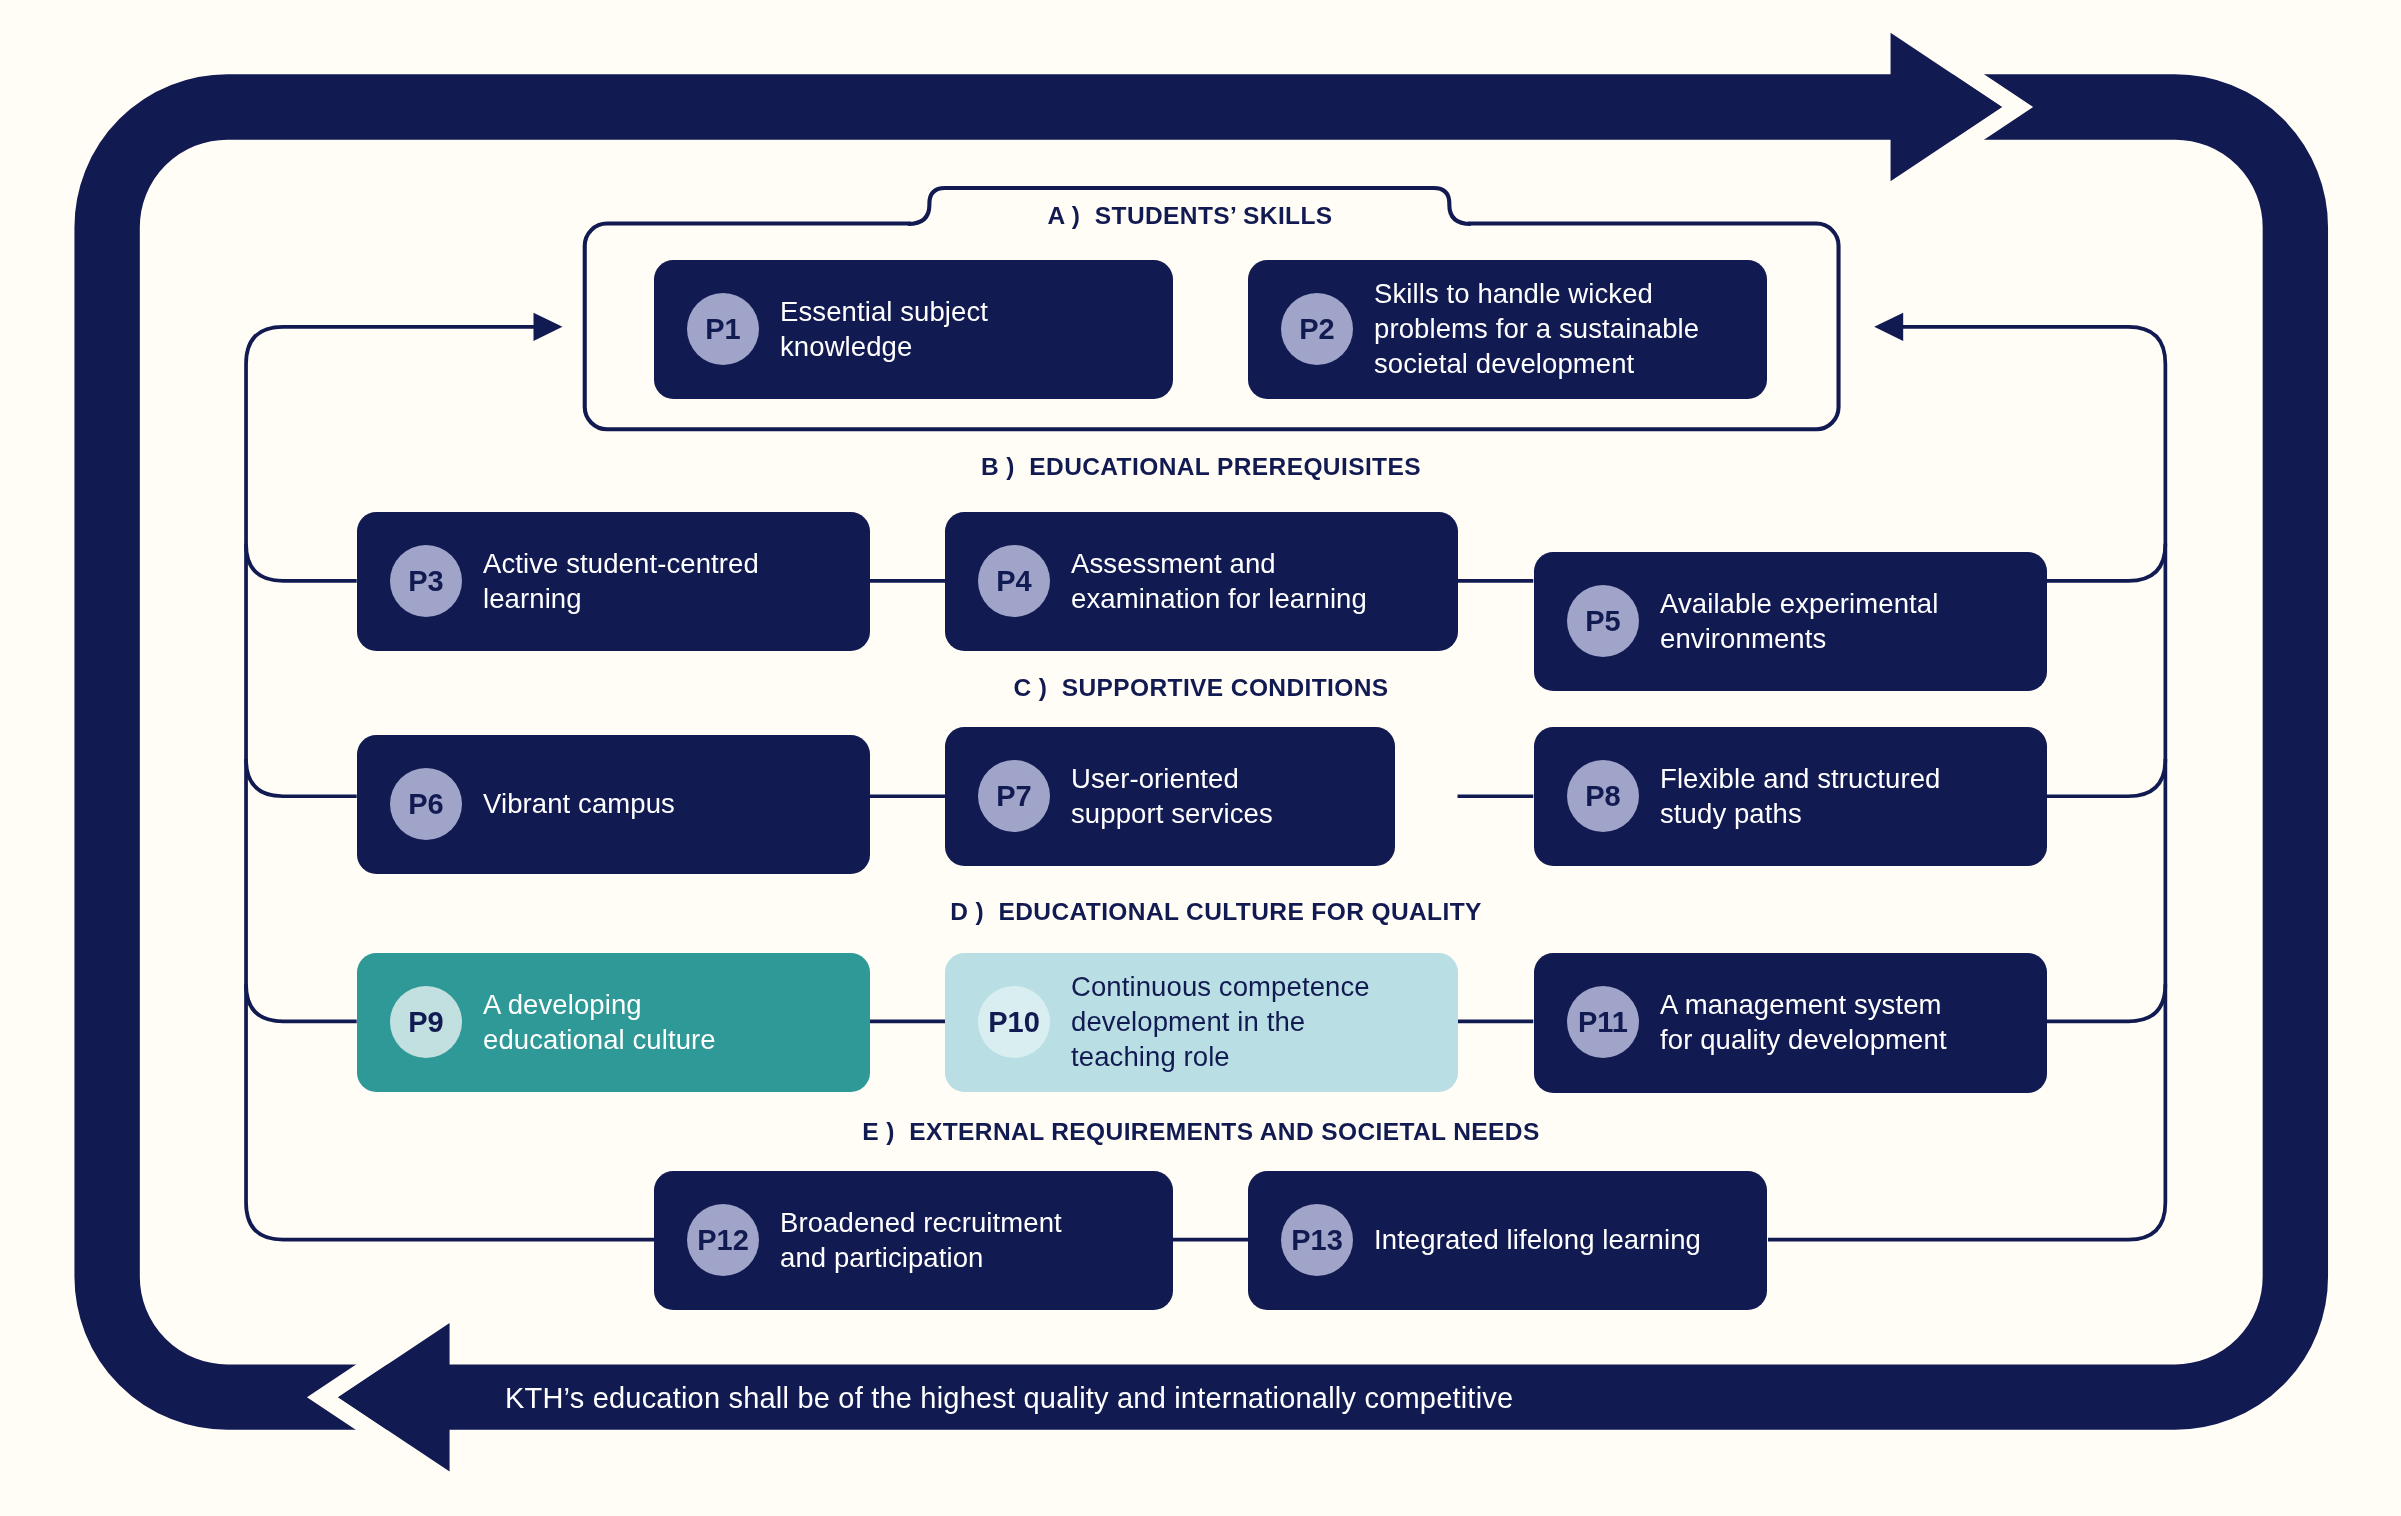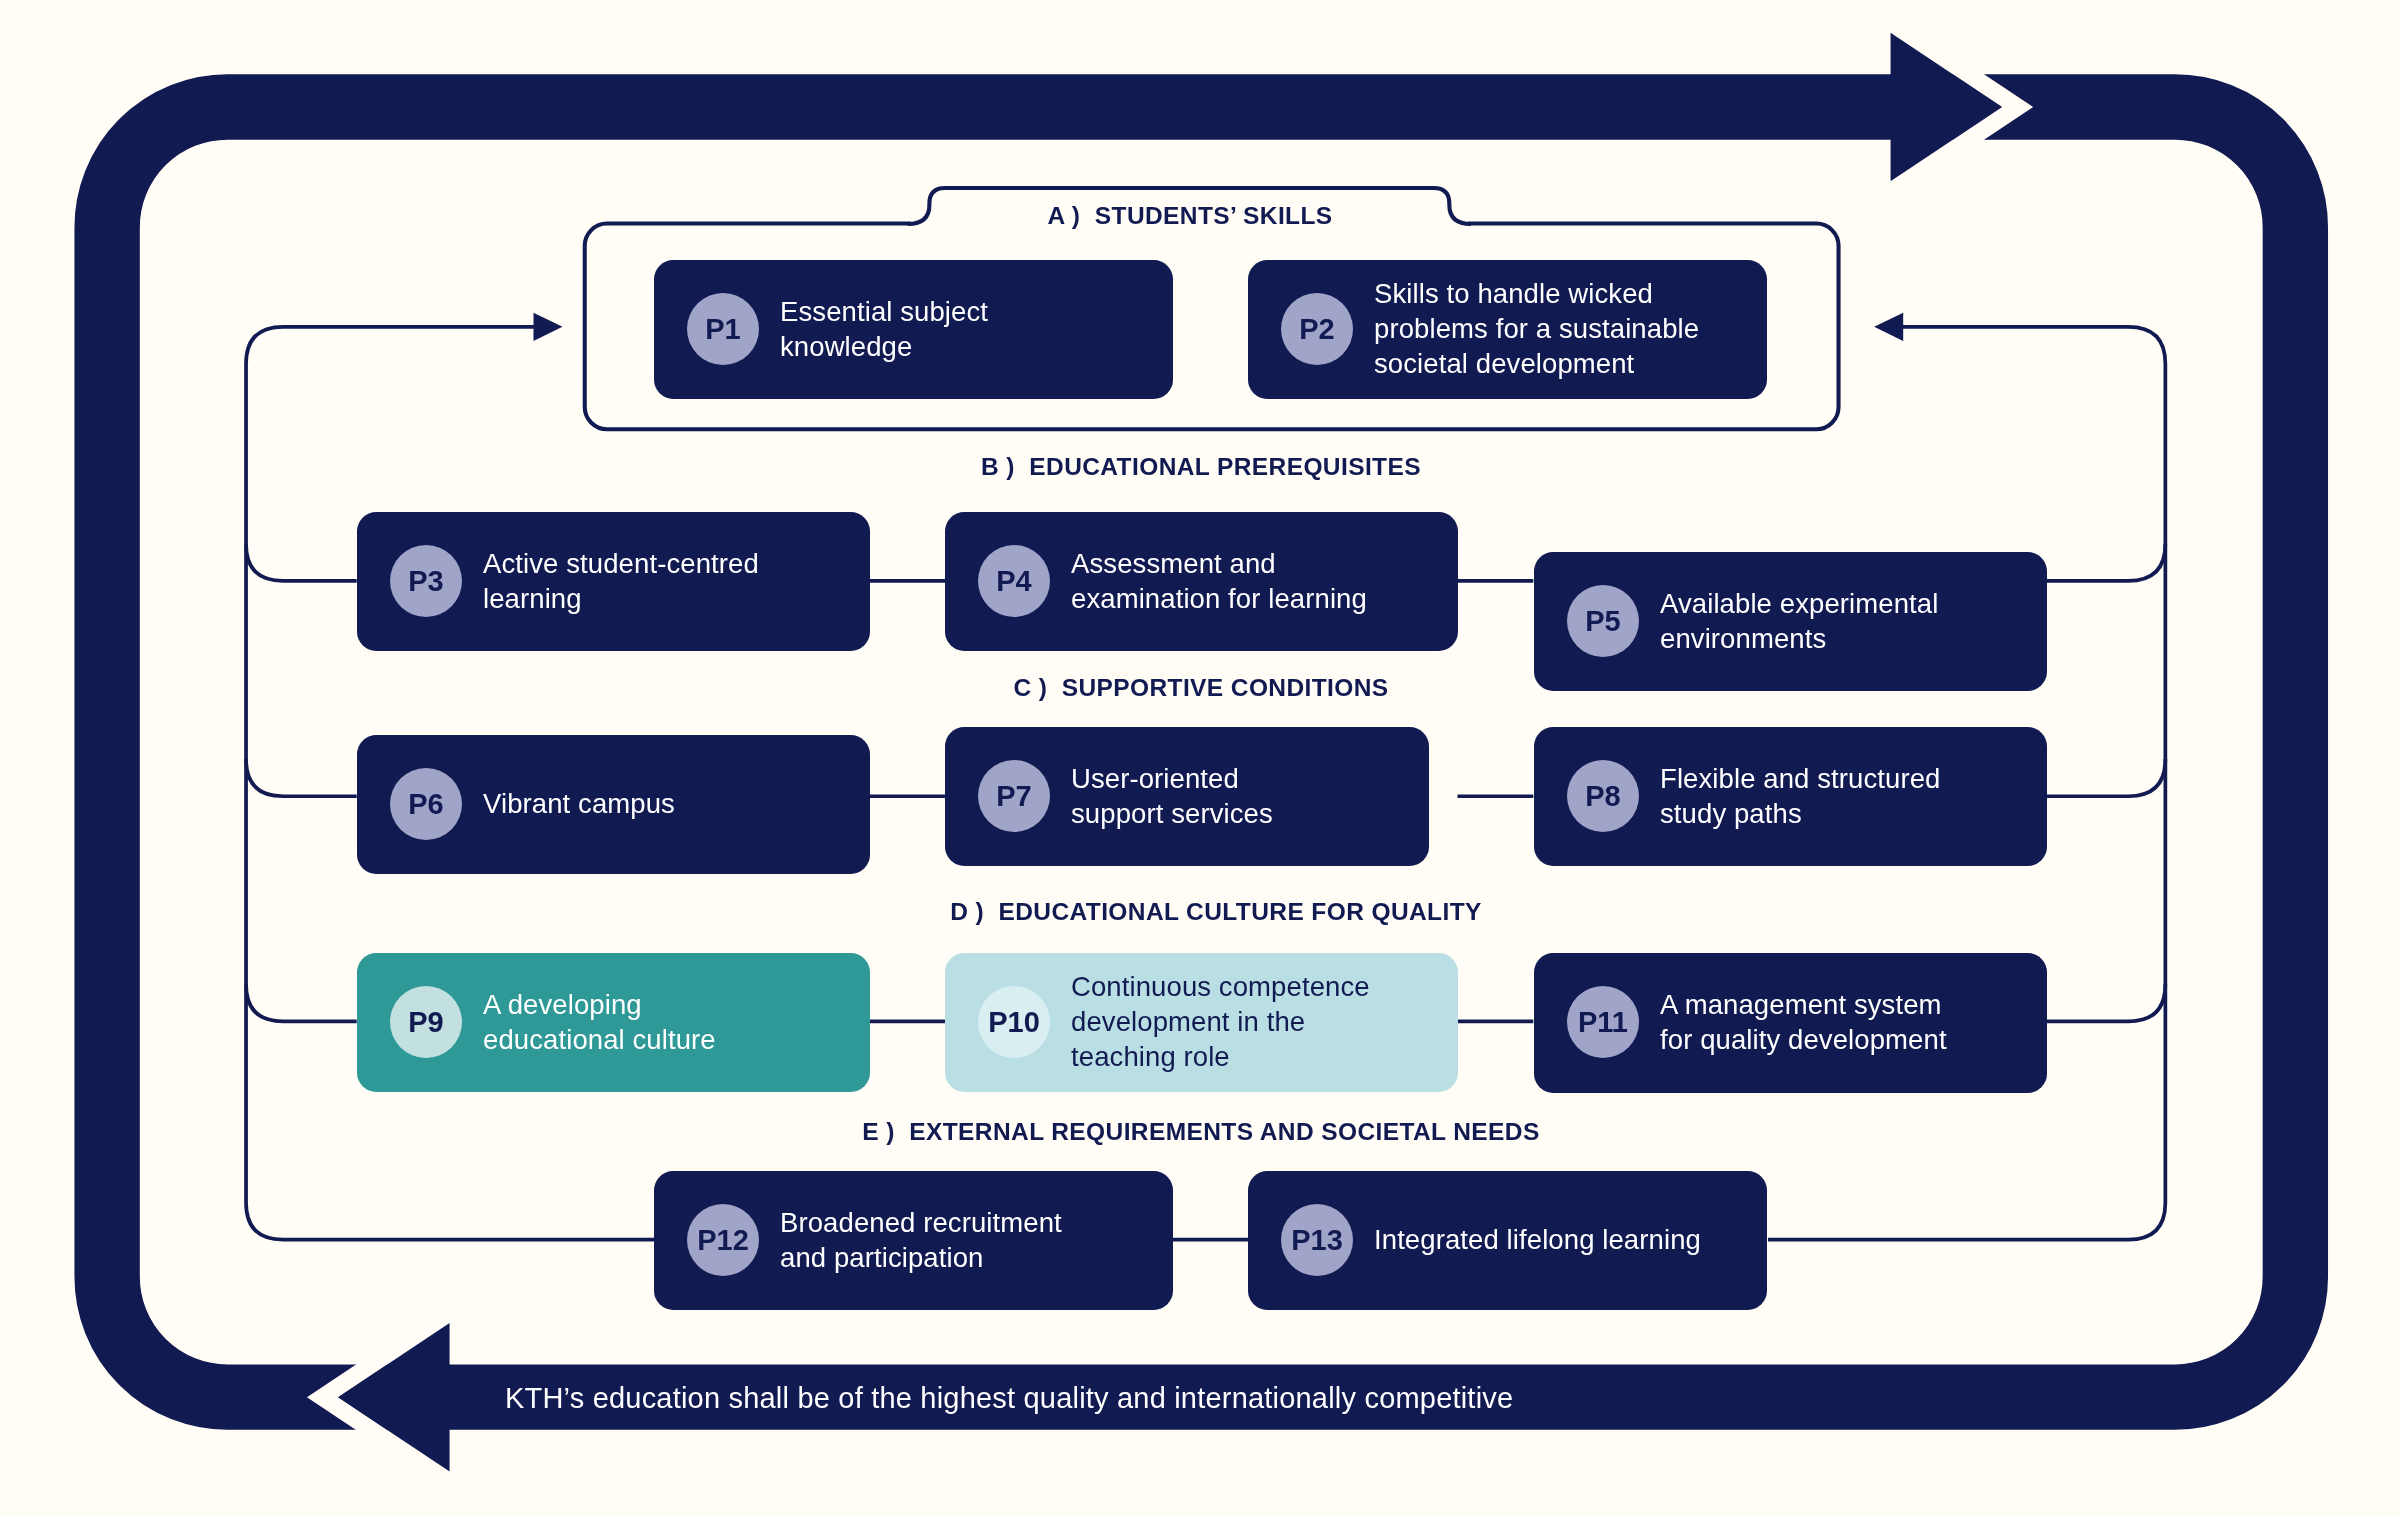--- a/index.html
+++ b/index.html
@@ -159,21 +159,21 @@
   <div class="pbox" style="left:1534px;top:512px;width:513px;height:139px;margin-top:40px;">
     <span class="badge">P5</span>
     <span class="plabel">Available experimental
 environments</span>
   </div>
 
   <div class="pbox" style="left:357px;top:727px;width:513px;height:139px;margin-top:8px;">
     <span class="badge">P6</span>
     <span class="plabel">Vibrant campus</span>
   </div>
-  <div class="pbox" style="left:945px;top:727px;width:484px;height:139px;">
+  <div class="pbox" style="left:945px;top:727px;width:450px;height:139px;">
     <span class="badge">P7</span>
     <span class="plabel">User-oriented
 support services</span>
   </div>
   <div class="pbox" style="left:1534px;top:727px;width:513px;height:139px;">
     <span class="badge">P8</span>
     <span class="plabel">Flexible and structured
 study paths</span>
   </div>
 

